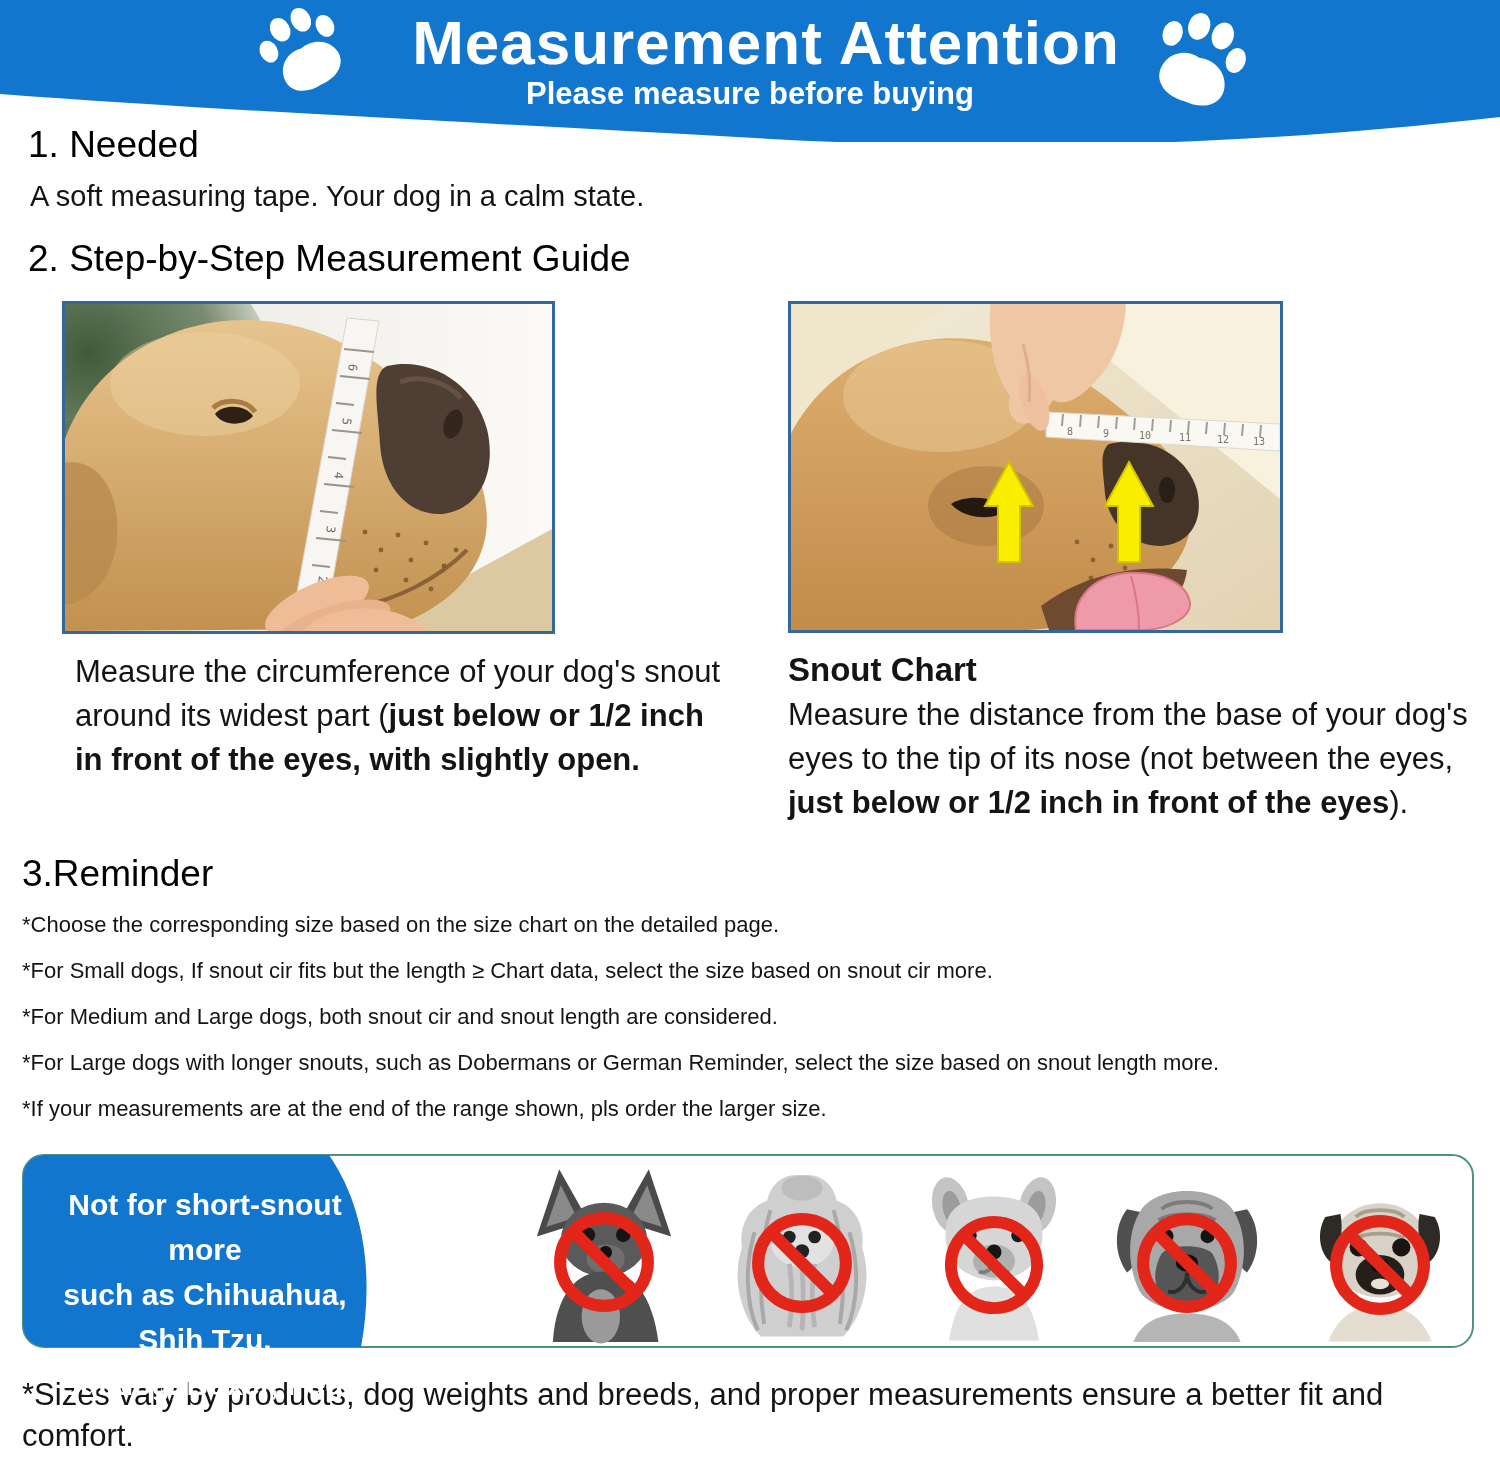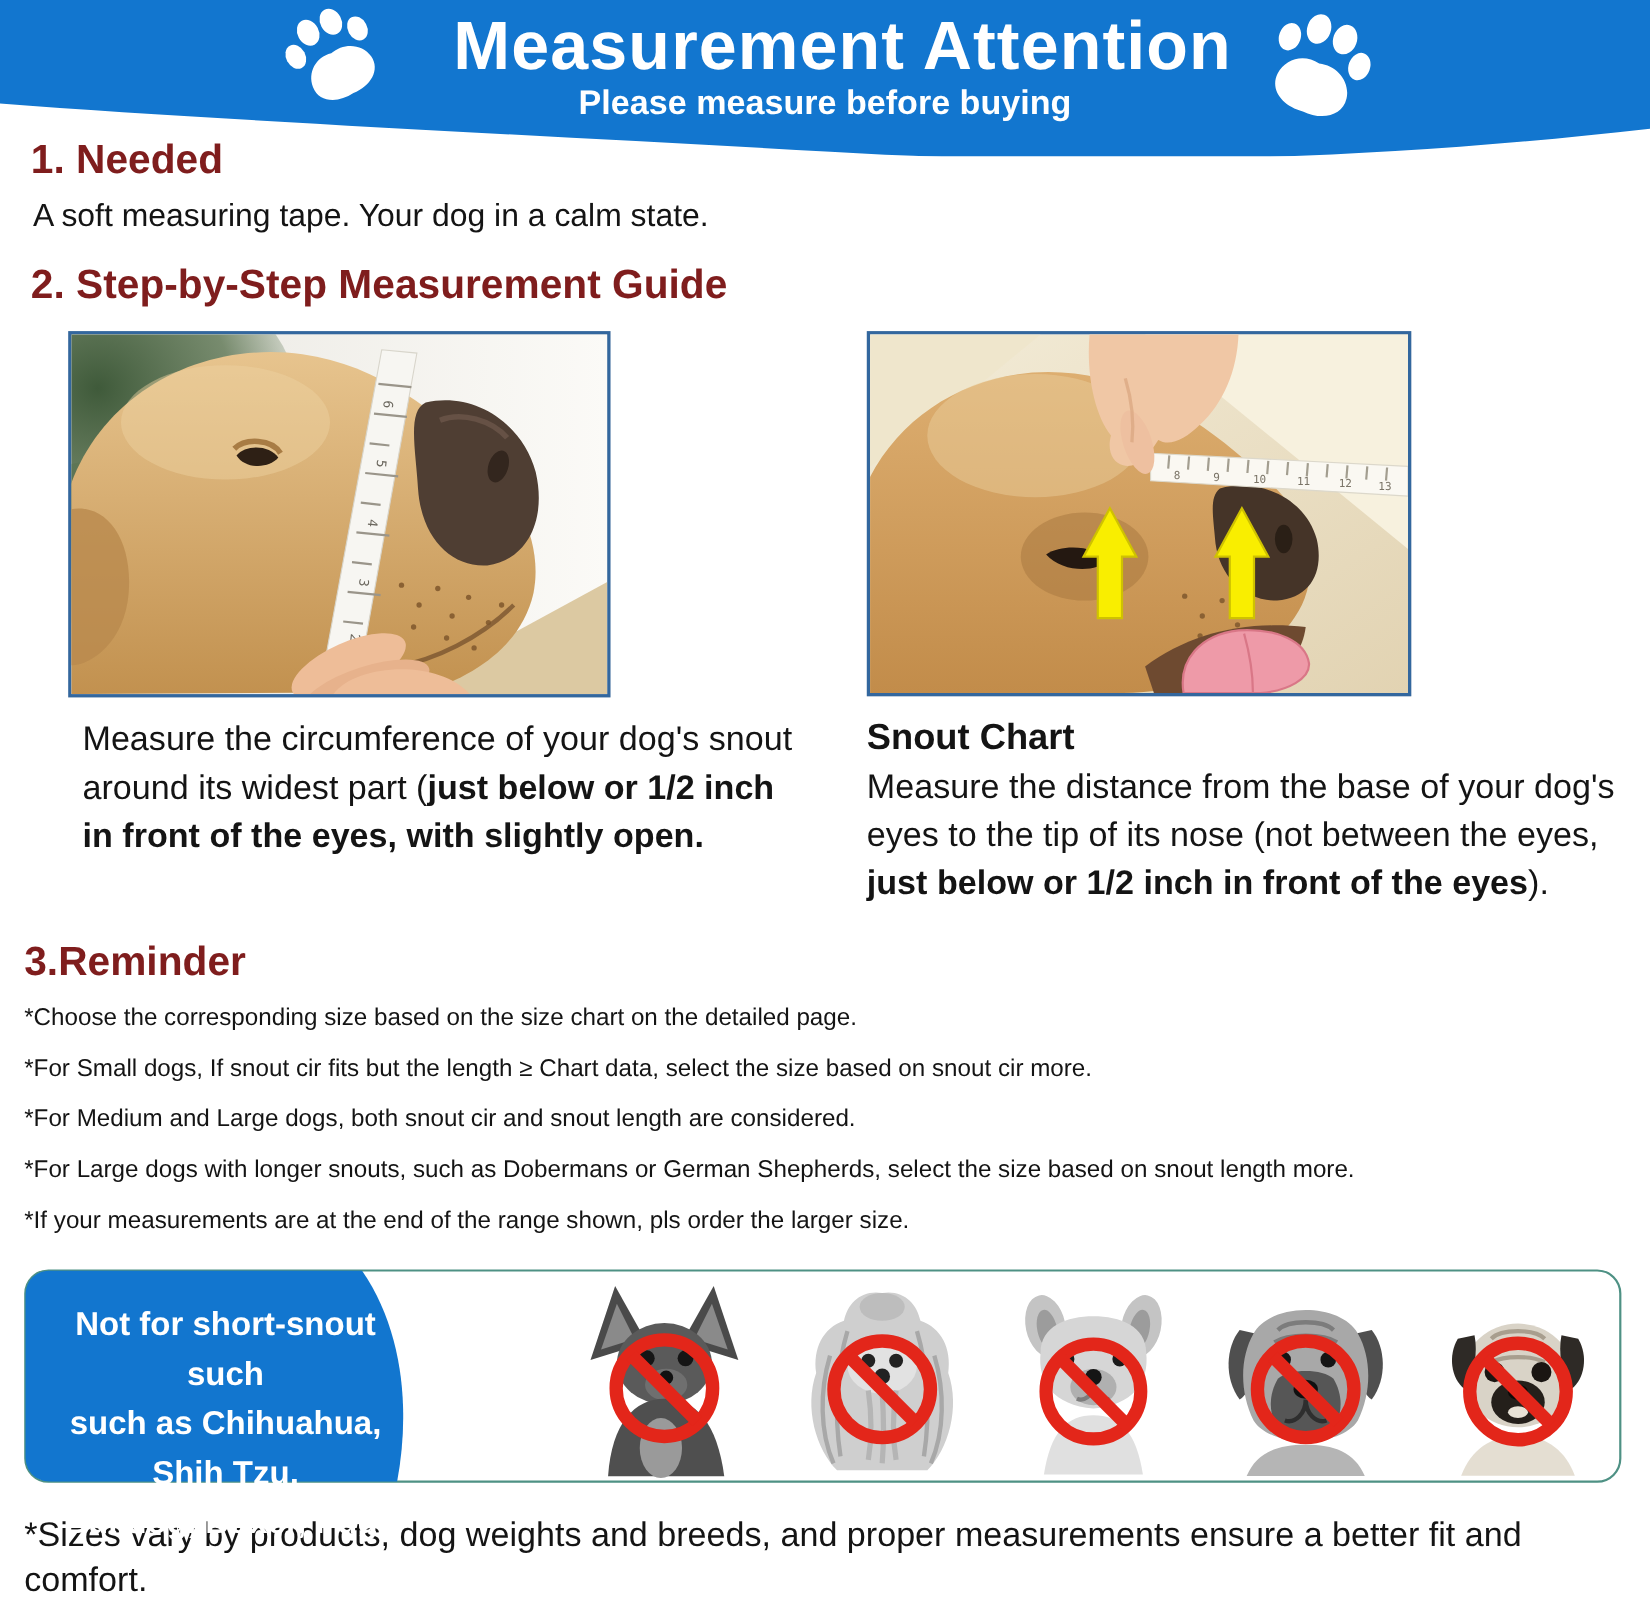--- a/index.html
+++ b/index.html
@@ -10,21 +10,21 @@
   .banner{position:relative;width:1500px;height:142px;}
   .banner svg.curve{position:absolute;left:0;top:0;width:1500px;height:142px;display:block;}
   .banner-inner{position:relative;text-align:center;}
   .banner-title{margin:0;padding-top:12px;font-size:62px;font-weight:800;color:#ffffff;letter-spacing:1px;line-height:1;padding-left:32px;}
   .banner-sub{margin:4px 0 0 0;font-size:31px;font-weight:700;color:#ffffff;line-height:1;}
   .paw{position:absolute;}
   .paw.left{left:258px;top:8px;width:88px;height:88px;transform:rotate(-28deg);}
   .paw.right{left:1148px;top:12px;width:98px;height:98px;transform:rotate(20deg);}
 
   
-  .h-blue{color:#7f1d1d;font-weight:700;font-size:37px;line-height:1;margin:0;}
+  .h-blue{color:#000000;font-weight:400;font-size:37px;line-height:1;margin:0;}
   #needed-h{margin:-16px 0 0 28px;}
   #needed-p{margin:16px 0 0 30px;font-size:29px;line-height:1.2;}
   #guide-h{margin:26px 0 0 28px;}
 
   
   .photos{display:flex;margin-top:24px;}
   .photo{border:3px solid #33679e;background:#f2efe9;flex:none;}
   .photo.left{margin-left:62px;width:487px;height:327px;}
   .photo.right{margin-left:233px;width:489px;height:326px;}
   .photo svg{display:block;width:100%;height:100%;}
@@ -227,30 +227,30 @@
       <p class="cap-title">Snout Chart</p>
       <span>Measure the distance from the base of your dog's eyes to the tip of its nose (not between the eyes, </span><b>just below or 1/2 inch in front of the eyes</b><span>).</span>
     </div>
   </div>
 
   <h2 class="h-blue" id="reminder-h">3.Reminder</h2>
   <div class="reminder">
     <p>*Choose the corresponding size based on the size chart on the detailed page.</p>
     <p>*For Small dogs, If snout cir fits but the length ≥ Chart data, select the size based on snout cir more.</p>
     <p>*For Medium and Large dogs, both snout cir and snout length are considered.</p>
-    <p>*For Large dogs with longer snouts, such as Dobermans or German Shepherds, select the size based on snout length more.</p>
+    <p>*For Large dogs with longer snouts, such as Dobermans or German Reminder, select the size based on snout length more.</p>
     <p>*If your measurements are at the end of the range shown, pls order the larger size.</p>
   </div>
 
   <div class="notice">
     <svg class="notice-blue" viewBox="0 0 366 192" preserveAspectRatio="none">
       <path d="M24,0 H306 C344,55 350,128 338,192 H24 C9,192 0,183 0,168 V24 C0,9 9,0 24,0 Z" fill="#1276cf"></path>
     </svg>
     <div class="notice-text">
-      <div>Not for short-snout such</div>
+      <div>Not for short-snout more</div>
       <div>such as Chihuahua, Shih Tzu,</div>
       <div>Bulldog, Boxer, Pug, etc.</div>
     </div>
 
     <div class="dogs">
 
       <div class="dog">
         <svg class="breed" width="160" height="180" viewBox="0 0 100 110">
           <path d="M8,44 L22,2 L40,34 Z" fill="#4a4a4a"></path>
             <path d="M92,44 L78,2 L60,34 Z" fill="#4a4a4a"></path>

